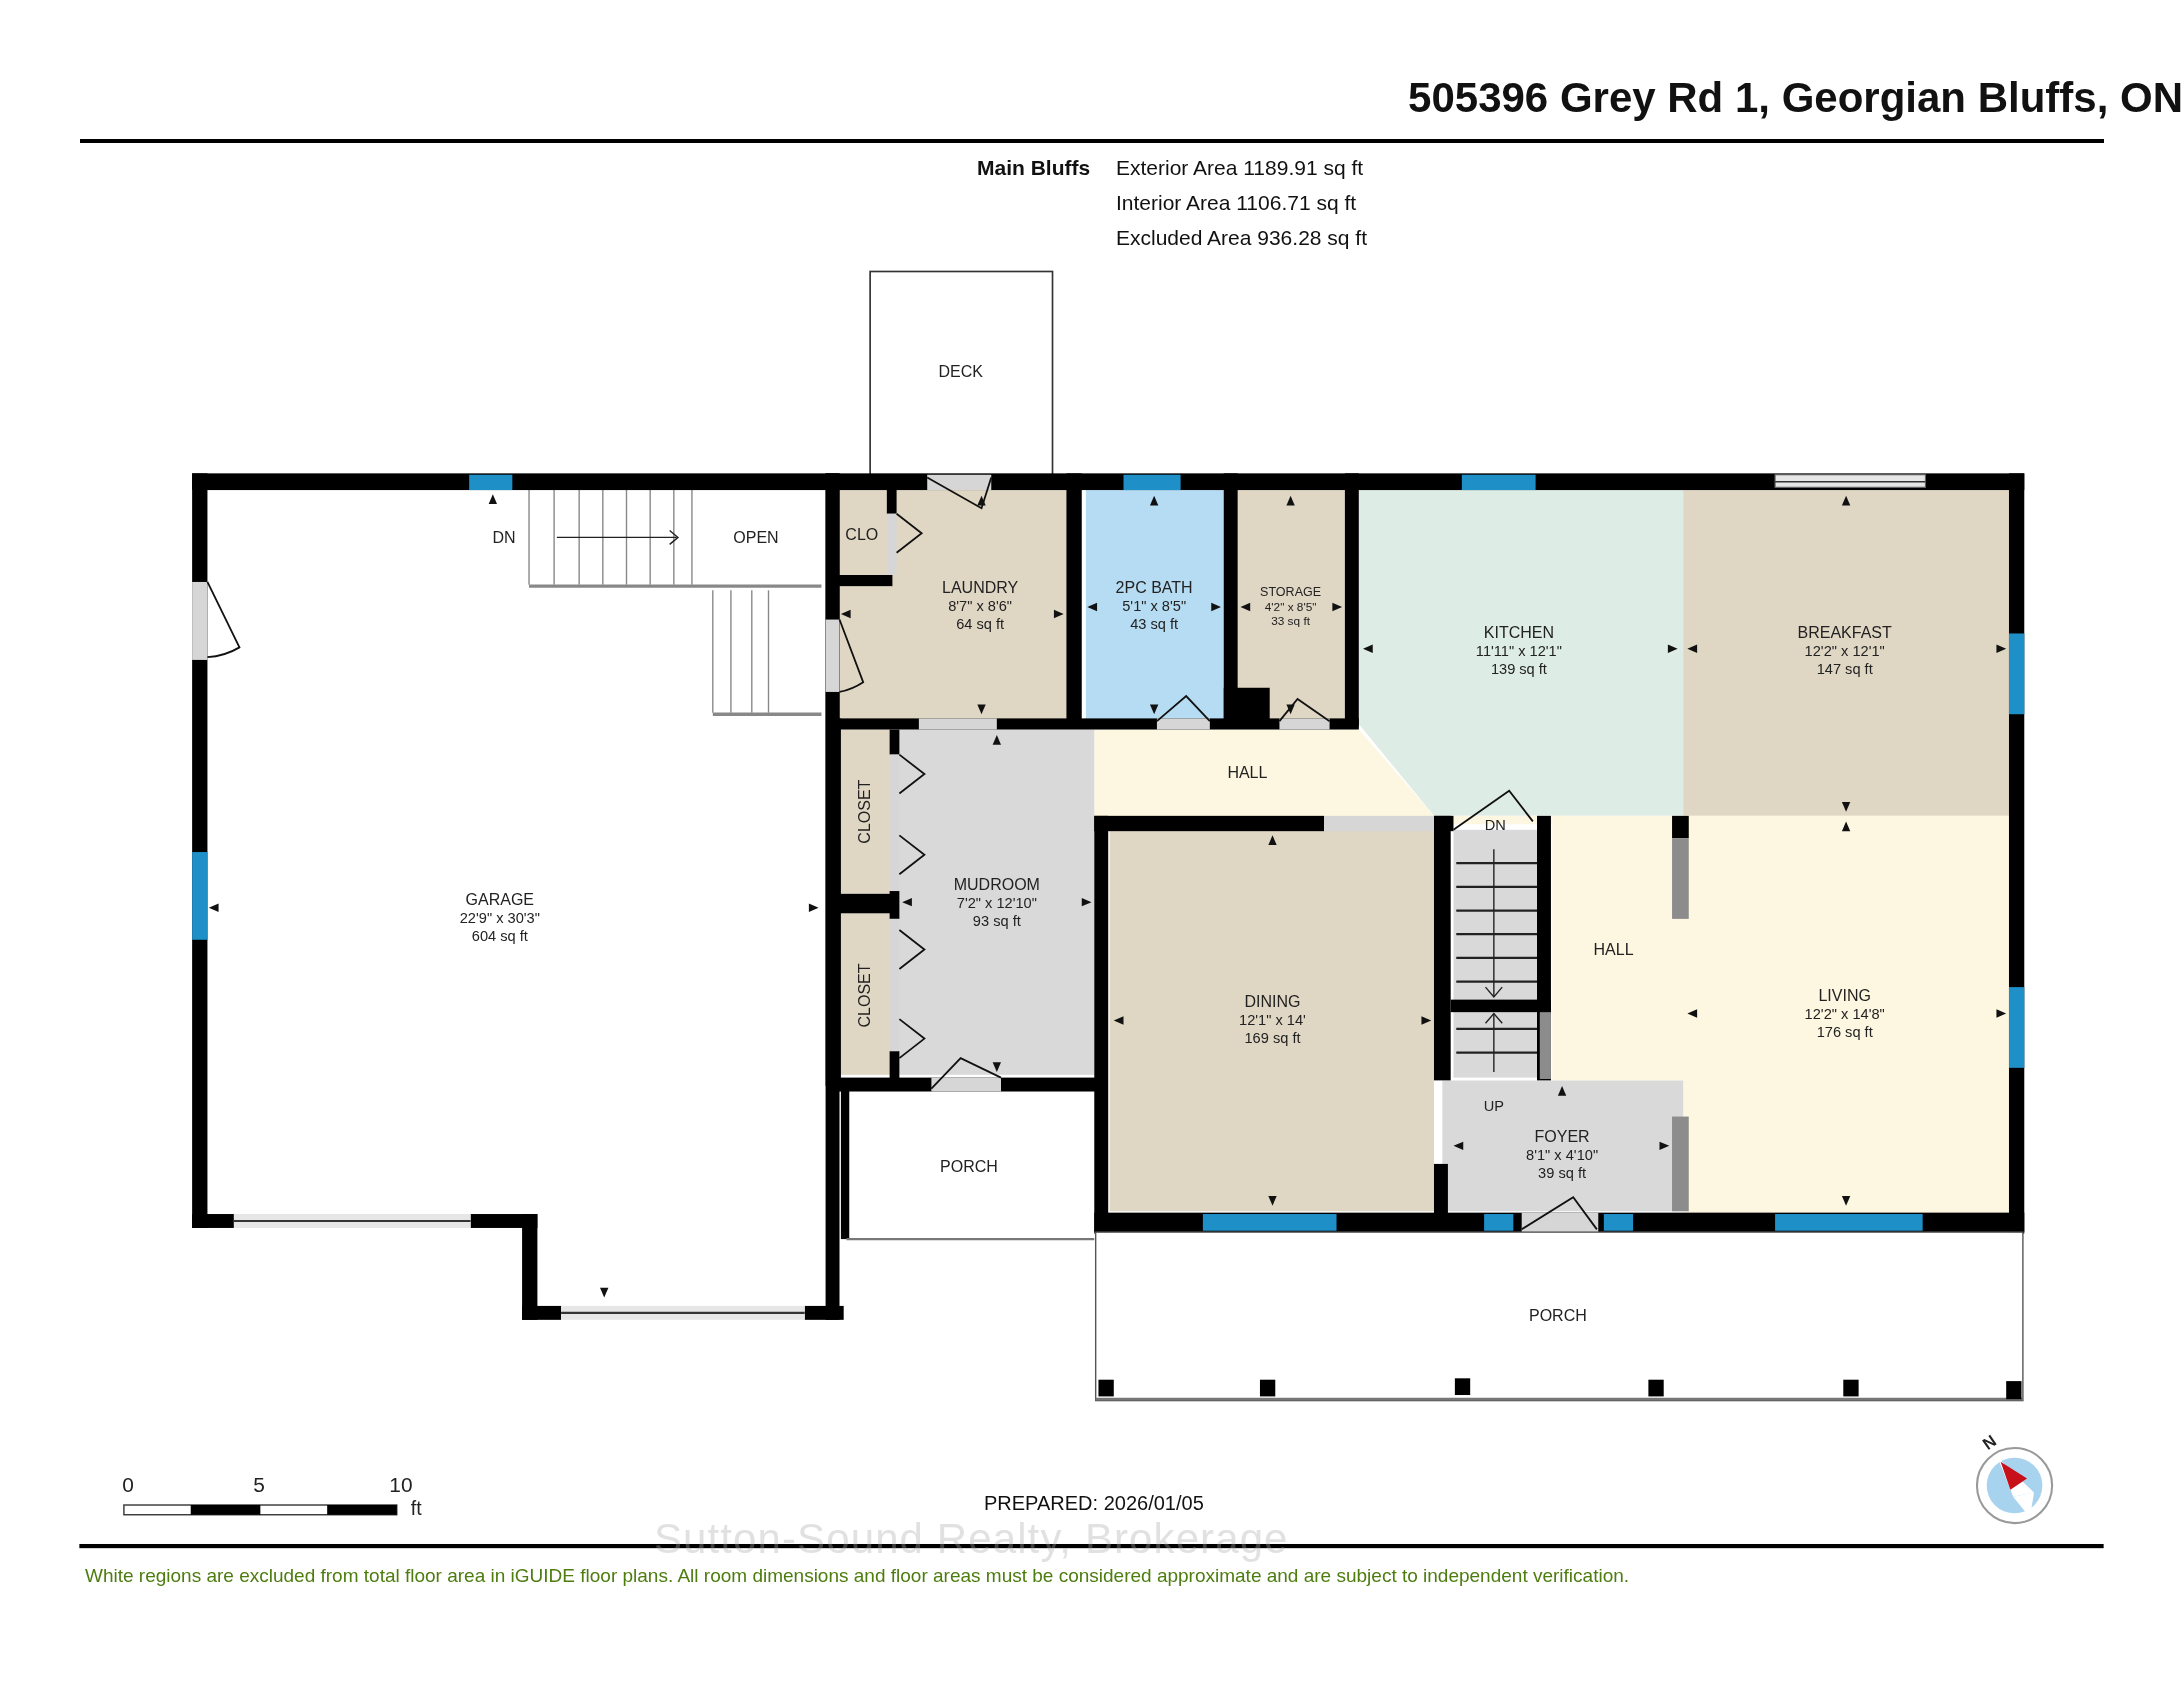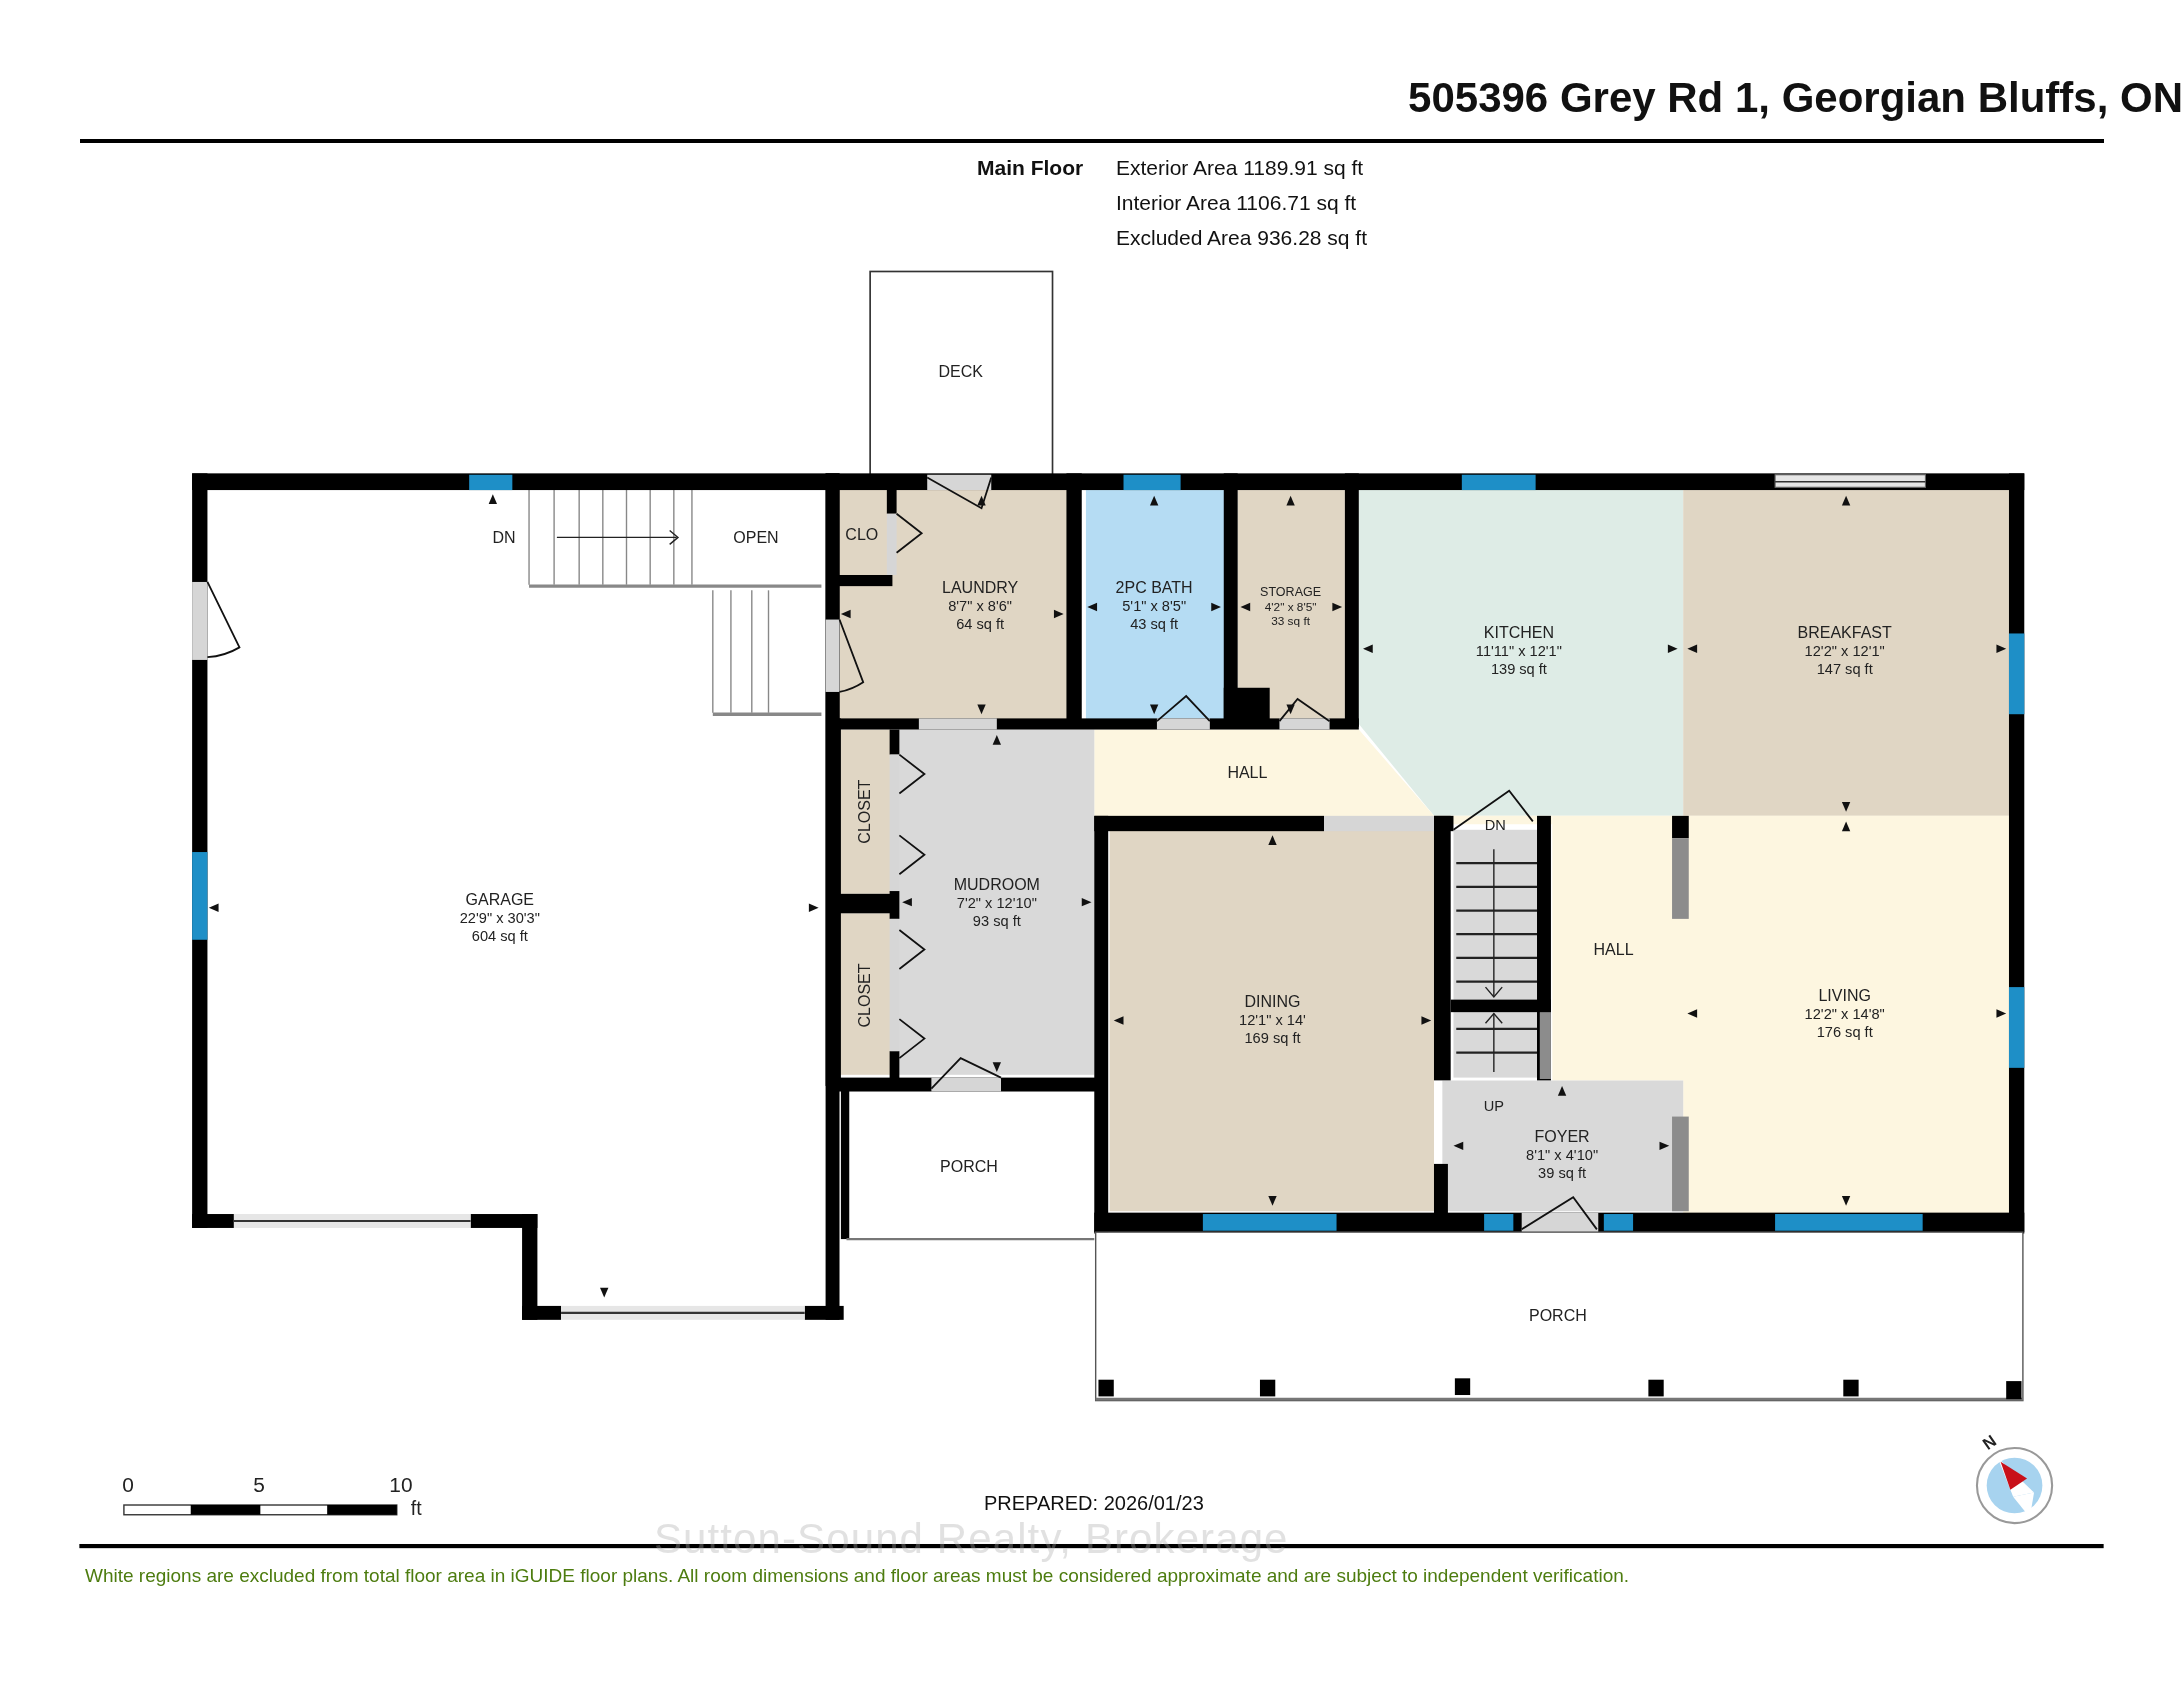--- a/index.html
+++ b/index.html
@@ -14,21 +14,21 @@
   #prepared { left: 984px; top: 1492px; font-size: 20px; }
   #disclaimer { left: 85px; top: 1565px; font-size: 19px; color: #4d7c0f; white-space: nowrap; }
   #watermark { left: 654px; top: 1515px; font-size: 42px; color: rgba(170,170,170,0.35); white-space: nowrap; letter-spacing: 1.1px; }
 </style>
 </head>
 <body>
 
 <div id="title" class="abs">505396 Grey Rd 1, Georgian Bluffs, ON</div>
 <div class="abs rule" style="top:139px;"></div>
 
-<div id="areas-label" class="abs">Main Floor</div>
+<div id="areas-label" class="abs">Main Bluffs</div>
 <div class="abs area-row" style="top:156px;text-align:center;">Exterior Area 1189.91 sq ft</div>
 <div class="abs area-row" style="top:191px;">Interior Area 1106.71 sq ft</div>
 <div class="abs area-row" style="top:226px;">Excluded Area 936.28 sq ft</div>
 
 <svg id="plan" viewBox="0 0 1568 1211" preserveAspectRatio="none">
 
   <rect x="625" y="195" width="131" height="146" fill="#fff" stroke="#333" stroke-width="1.2"></rect>
 
   <g>
 
@@ -344,15 +344,15 @@
     <polygon points="1435,1047 1461,1072 1446,1075" fill="#fff"></polygon>
     <polygon points="1446,1075 1461,1072 1458,1090" fill="#fff"></polygon>
     <polygon points="1437,1050 1456,1062 1444,1070" fill="#c8101a"></polygon>
     <text class="rl" x="1429" y="1040" font-size="12" font-weight="bold" transform="rotate(-35 1429 1036)">N</text>
   </g>
 
   <rect x="57" y="1109" width="1454" height="3" fill="#000"></rect>
 </svg>
 
 <div id="watermark" class="abs">Sutton-Sound Realty, Brokerage</div>
-<div id="prepared" class="abs">PREPARED: 2026/01/23</div>
+<div id="prepared" class="abs">PREPARED: 2026/01/05</div>
 <div id="disclaimer" class="abs">White regions are excluded from total floor area in iGUIDE floor plans. All room dimensions and floor areas must be considered approximate and are subject to independent verification.</div>
 
 
 </body></html>

